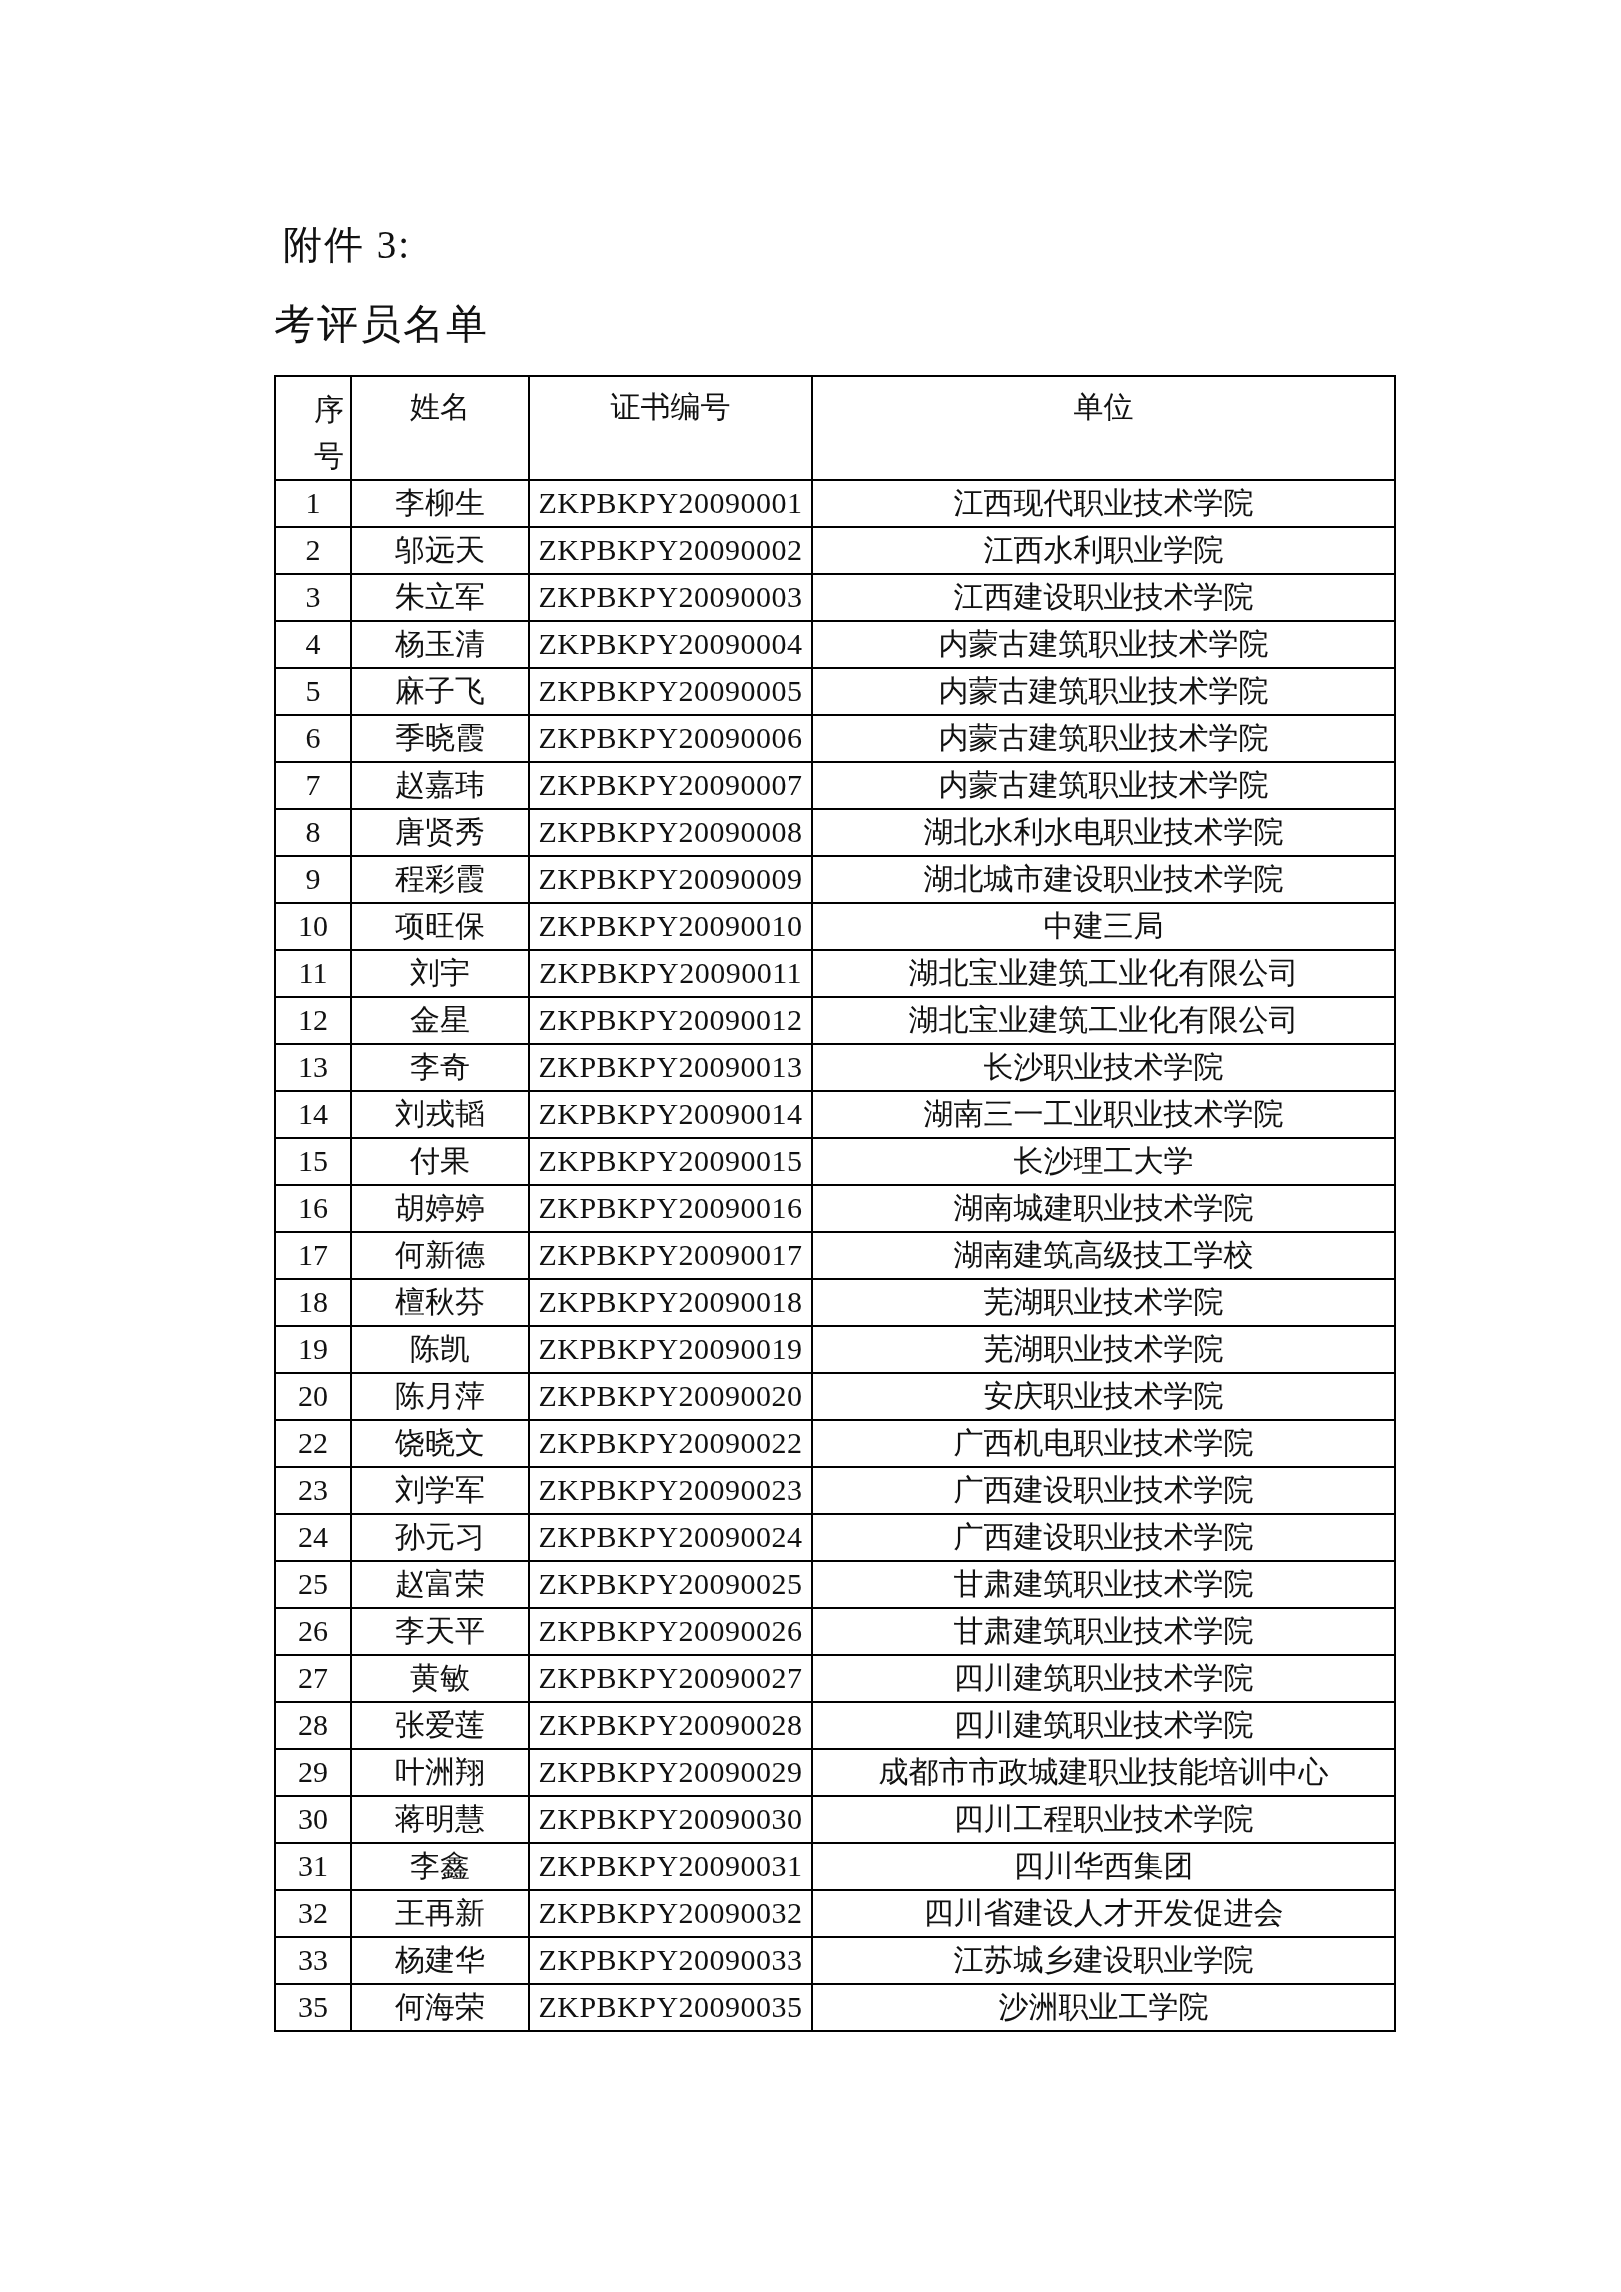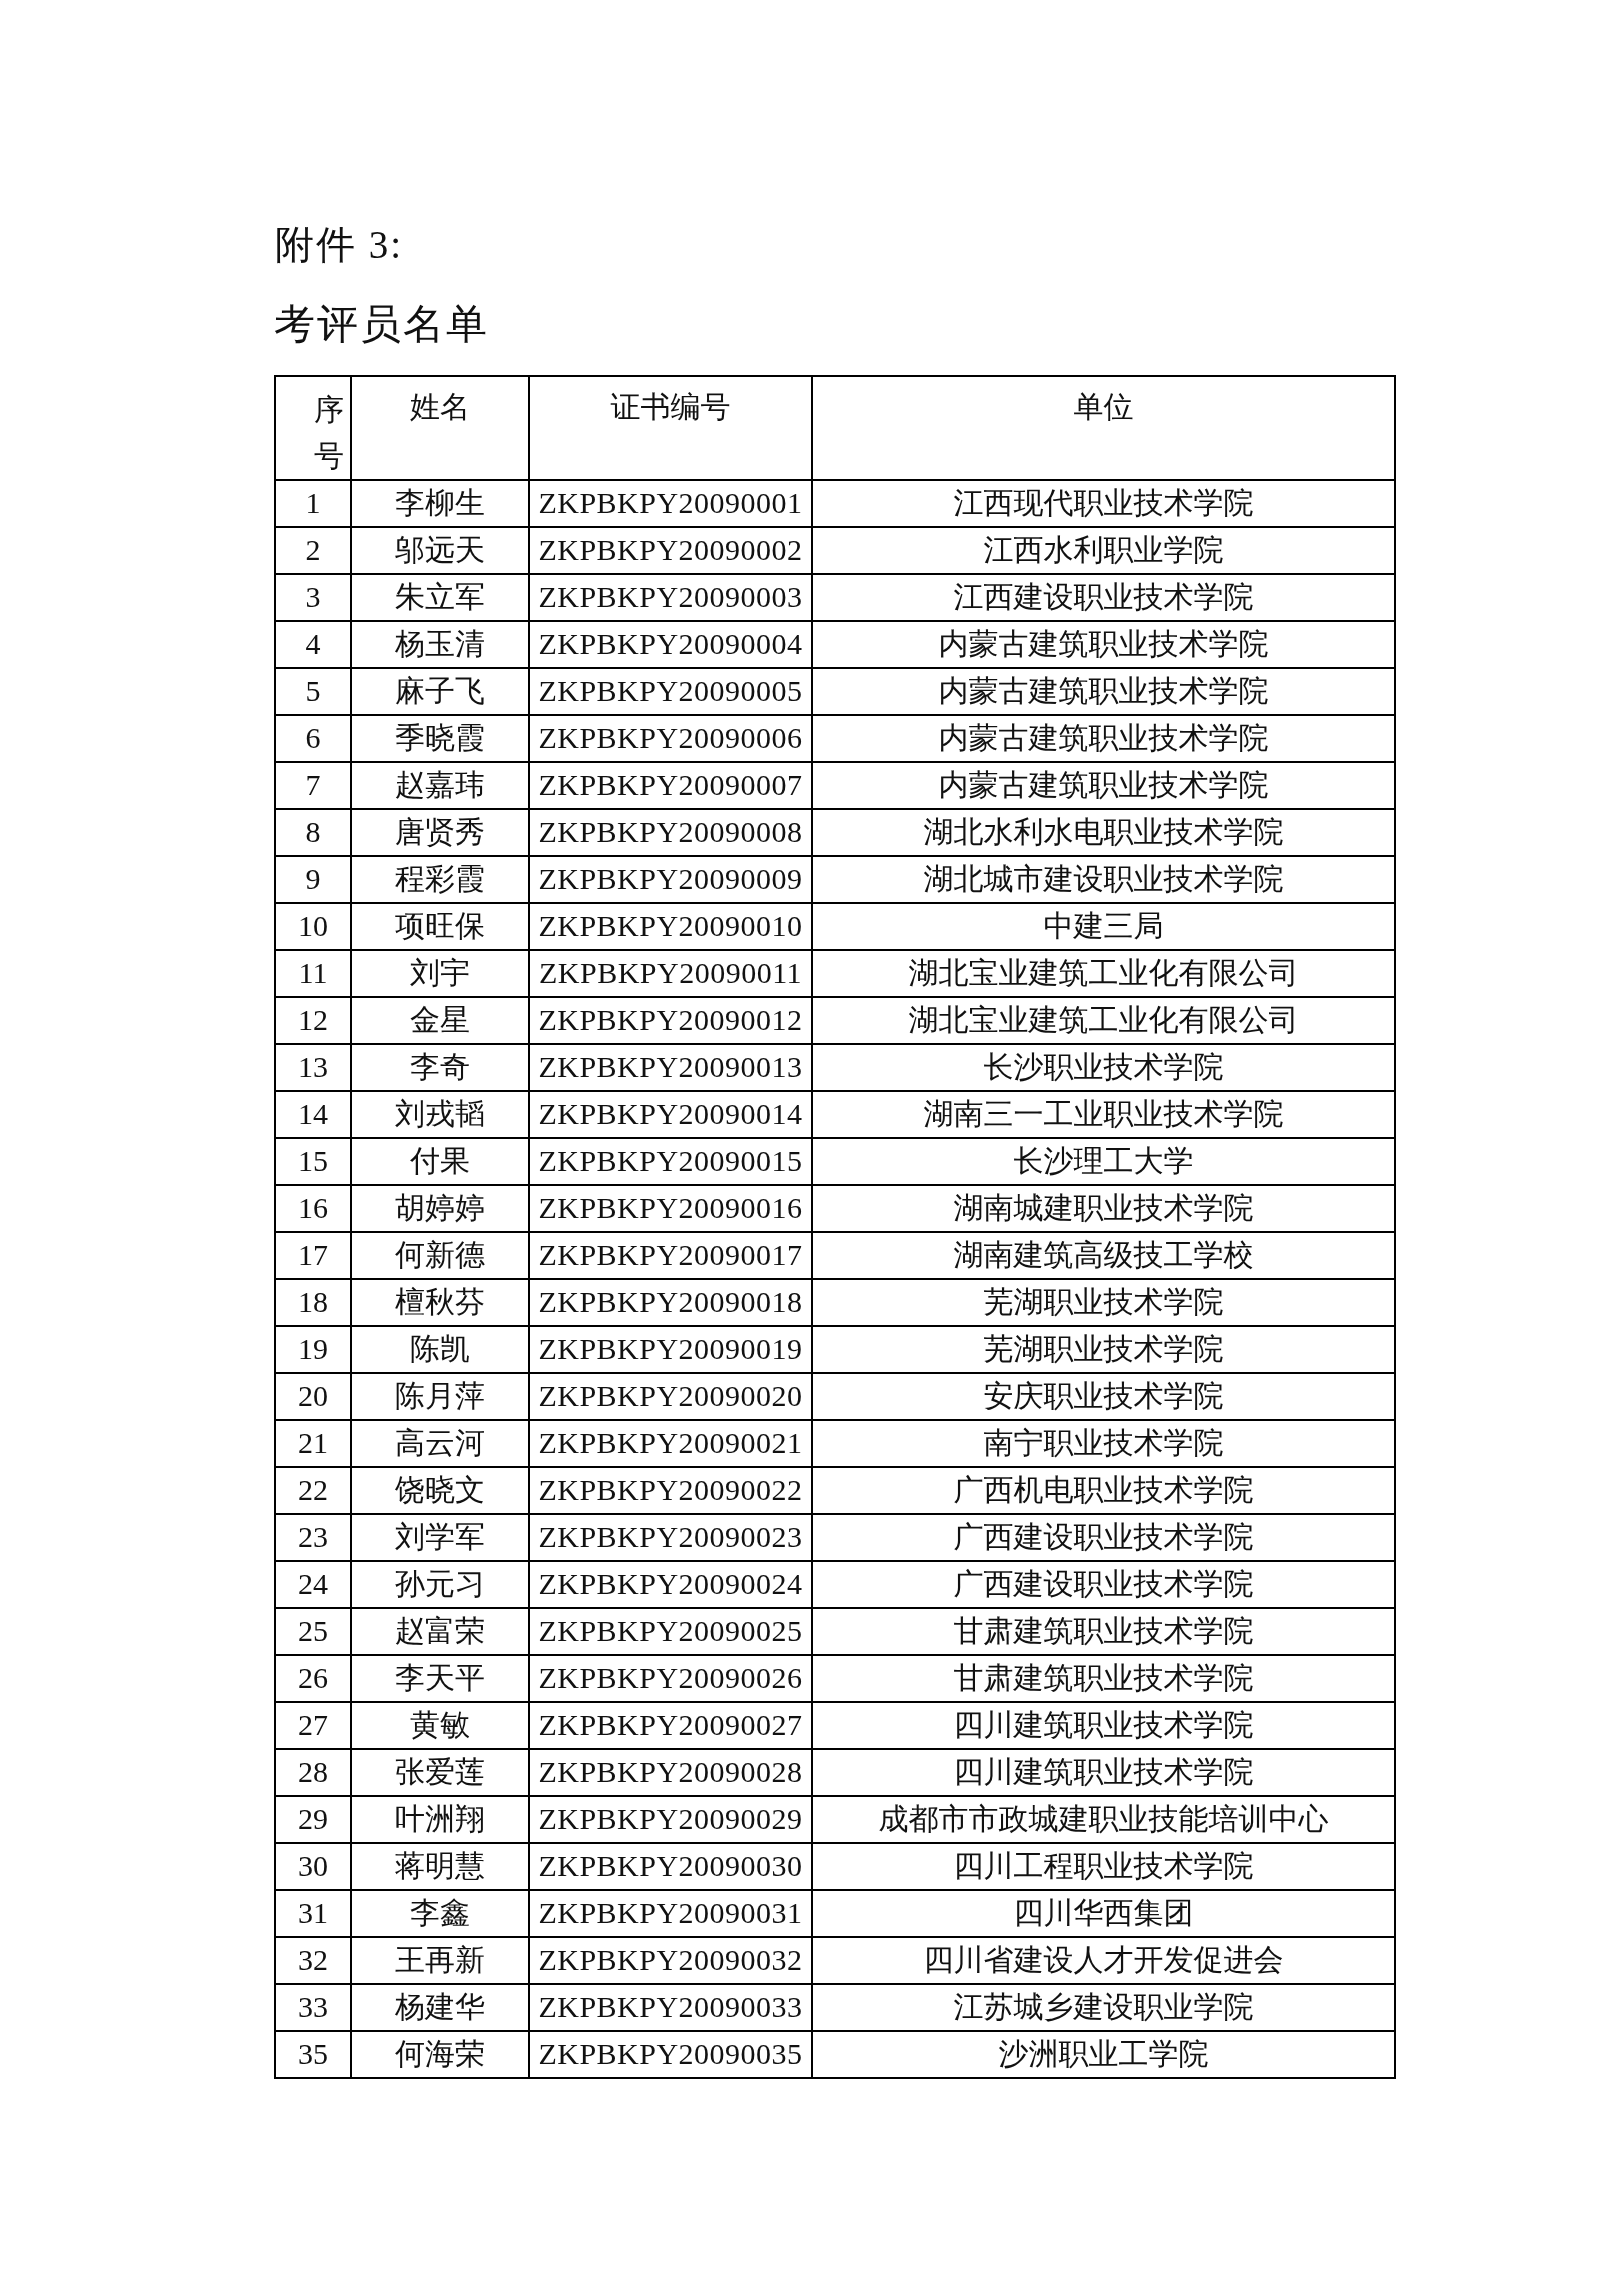--- a/index.html
+++ b/index.html
@@ -11,21 +11,21 @@
     position: relative;
     width: 1621px;
     height: 2293px;
     background: #ffffff;
     color: #111111;
     font-family: "Liberation Serif", "DejaVu Serif", serif;
     overflow: hidden;
   }
   .attachment-label {
     position: absolute;
-    left: 275px;
+    left: 283px;
     top: 218px;
     font-size: 39px;
     letter-spacing: 2px;
     white-space: pre;
   }
   .doc-title {
     position: absolute;
     left: 274px;
     top: 297px;
     width: 1121px;
@@ -214,26 +214,20 @@
           <td class="cert">ZKPBKPY20090019</td>
           <td>芜湖职业技术学院</td>
         </tr>
         <tr>
           <td>20</td>
           <td>陈月萍</td>
           <td class="cert">ZKPBKPY20090020</td>
           <td>安庆职业技术学院</td>
         </tr>
         <tr>
-          <td>21</td>
-          <td>高云河</td>
-          <td class="cert">ZKPBKPY20090021</td>
-          <td>南宁职业技术学院</td>
-        </tr>
-        <tr>
           <td>22</td>
           <td>饶晓文</td>
           <td class="cert">ZKPBKPY20090022</td>
           <td>广西机电职业技术学院</td>
         </tr>
         <tr>
           <td>23</td>
           <td>刘学军</td>
           <td class="cert">ZKPBKPY20090023</td>
           <td>广西建设职业技术学院</td>

